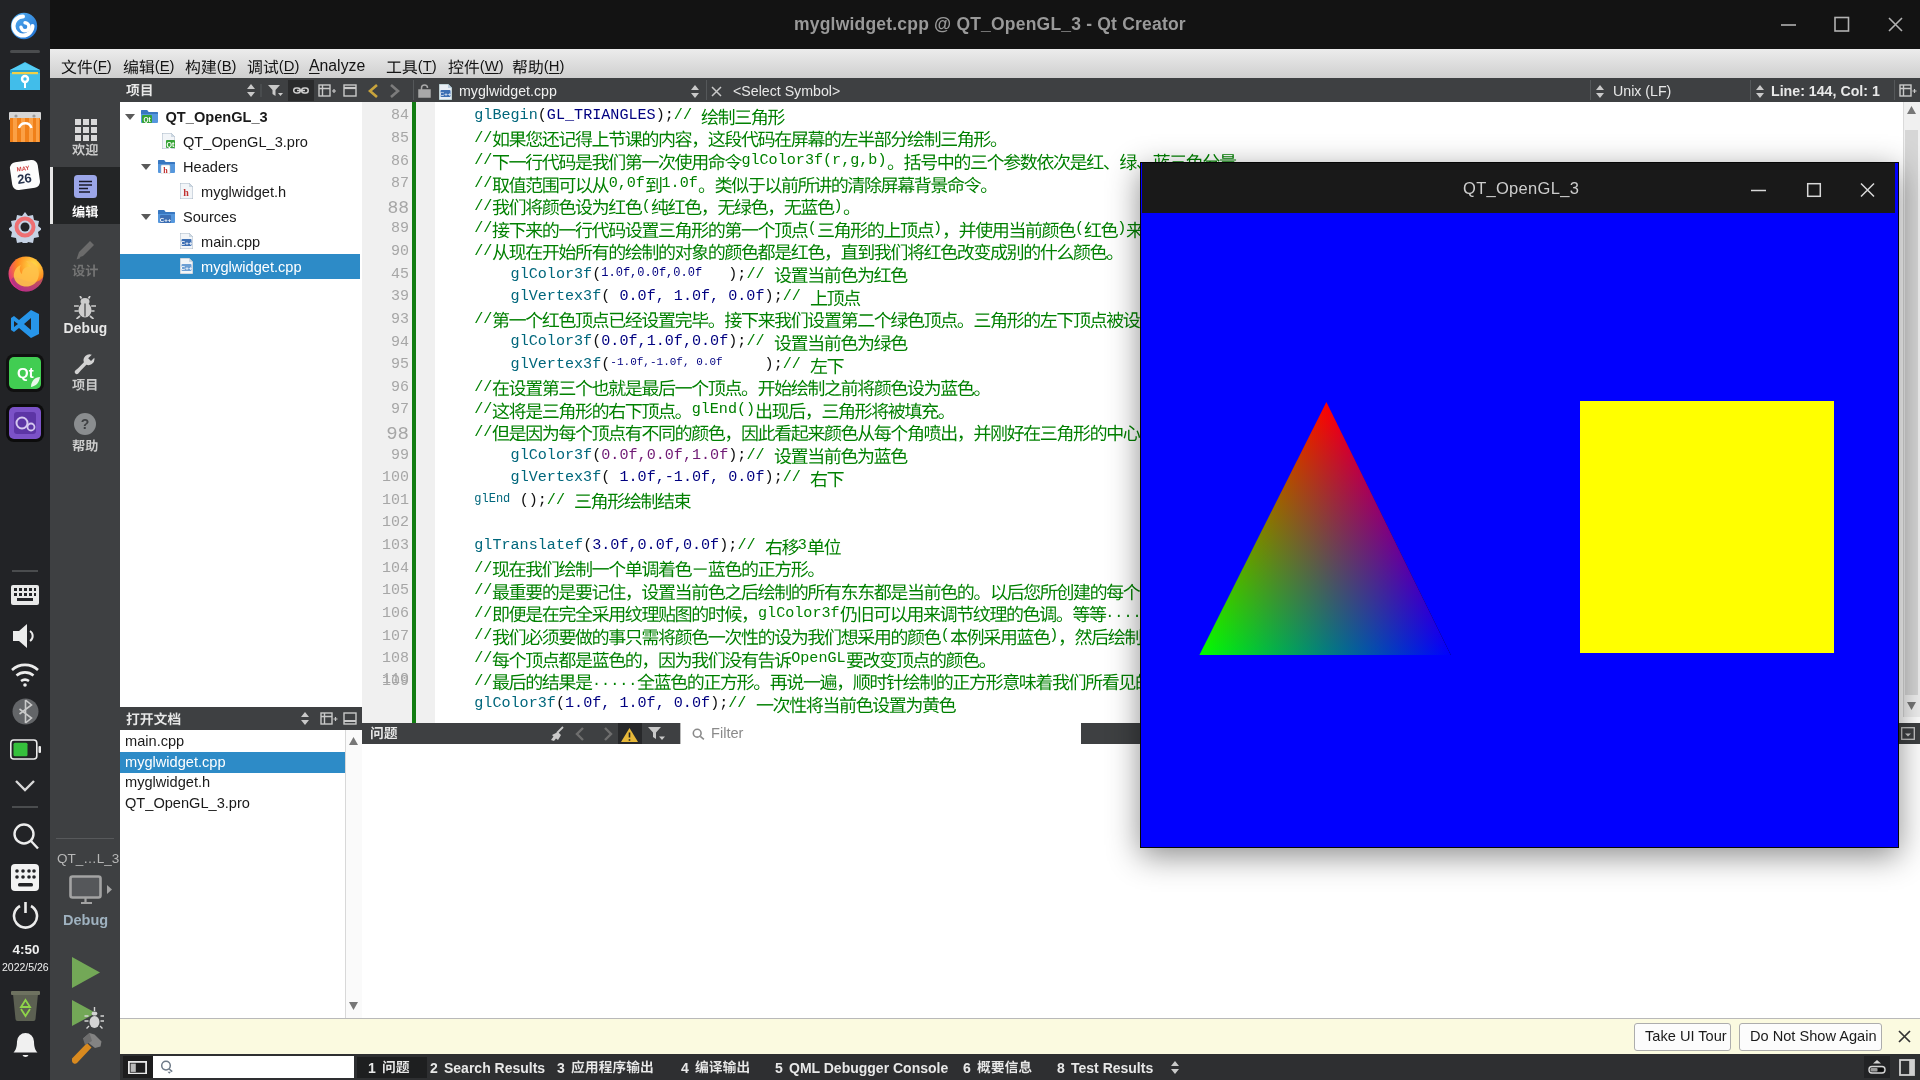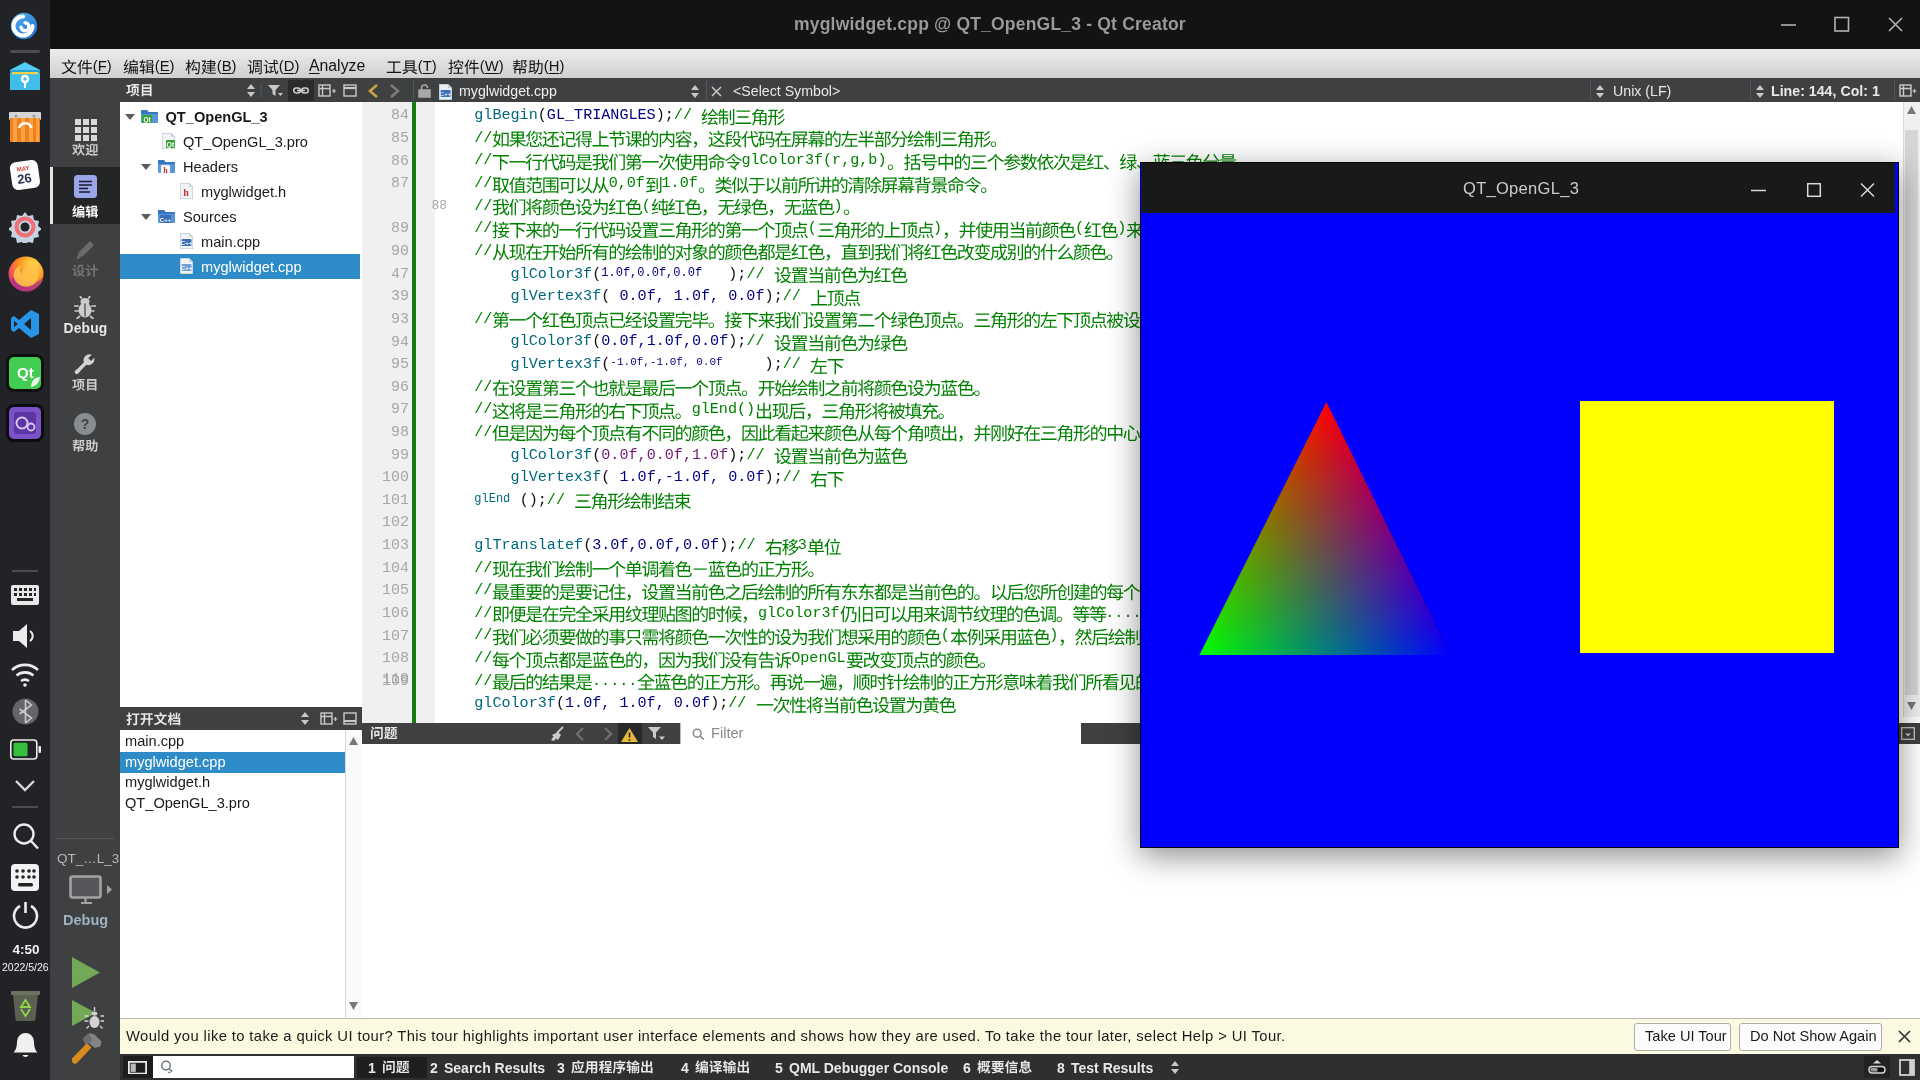--- a/index.html
+++ b/index.html
@@ -638,21 +638,21 @@
         <use href="#r28165" x="8300"></use>
         <use href="#r38500" x="9222"></use>
         <use href="#r23631" x="10144"></use>
         <use href="#r24149" x="11067"></use>
         <use href="#r32972" x="11989"></use>
         <use href="#r26223" x="12911"></use>
         <use href="#r21629" x="13833"></use>
         <use href="#r20196" x="14756"></use>
         <use href="#r12290" x="15678"></use>
       </svg>
-      <span class="t" style="right:1456px;top:198.79px;font-size:13px;color:#a6a6a6;font-family:'Liberation Mono',monospace">88</span>
+      <span class="t" style="right:1494.00px;top:198.79px;font-size:18px;color:#a6a6a6;font-family:'Liberation Mono',monospace">88</span>
       <span class="t" style="left:474.29px;top:198.70px;font-size:15.12px;color:#008000;font-family:'Liberation Mono',monospace;letter-spacing:0.0px">//</span>
       <svg class="ck" style="left:492.43px;top:198.24px;width:150.80px;height:18.00px" viewBox="0 -880 8378 1000" fill="#008000">
         <use href="#r25105"></use>
         <use href="#r20204" x="922"></use>
         <use href="#r23558" x="1844"></use>
         <use href="#r39068" x="2767"></use>
         <use href="#r33394" x="3689"></use>
         <use href="#r35774" x="4611"></use>
         <use href="#r20026" x="5533"></use>
         <use href="#r32418" x="6456"></use>
@@ -767,21 +767,21 @@
         <use href="#r21464" x="26744"></use>
         <use href="#r25104" x="27667"></use>
         <use href="#r21035" x="28589"></use>
         <use href="#r30340" x="29511"></use>
         <use href="#r20160" x="30433"></use>
         <use href="#r20040" x="31356"></use>
         <use href="#r39068" x="32278"></use>
         <use href="#r33394" x="33200"></use>
         <use href="#r12290" x="34122"></use>
       </svg>
-      <span class="t" style="right:1494.00px;top:266.65px;font-size:15.00px;color:#a6a6a6;font-family:'Liberation Mono',monospace">47</span>
+      <span class="t" style="right:1494.00px;top:266.65px;font-size:15.00px;color:#a6a6a6;font-family:'Liberation Mono',monospace">45</span>
       <span class="t" style="left:510.58px;top:266.56px;font-size:15.12px;color:#00677c;font-family:'Liberation Mono',monospace;letter-spacing:0.0px">glColor3f</span>
       <span class="t" style="left:592.22px;top:266.56px;font-size:15.12px;color:#101010;font-family:'Liberation Mono',monospace;letter-spacing:0.0px">(</span>
       <span class="t" style="left:601.30px;top:266.56px;font-size:12px;color:#000080;font-family:'Liberation Mono',monospace;letter-spacing:0.0px">1.0f,0.0f,0.0f</span>
       <span class="t" style="left:728.30px;top:266.56px;font-size:15.12px;color:#101010;font-family:'Liberation Mono',monospace;letter-spacing:0.0px">);</span>
       <span class="t" style="left:746.45px;top:266.56px;font-size:15.12px;color:#008000;font-family:'Liberation Mono',monospace;letter-spacing:0.0px">//&nbsp;</span>
       <svg class="ck" style="left:773.66px;top:266.10px;width:134.20px;height:18.00px" viewBox="0 -880 7456 1000" fill="#008000">
         <use href="#r35774"></use>
         <use href="#r32622" x="922"></use>
         <use href="#r24403" x="1844"></use>
         <use href="#r21069" x="2767"></use>
@@ -932,21 +932,21 @@
         <use href="#r65292" x="2767"></use>
         <use href="#r19977" x="3689"></use>
         <use href="#r35282" x="4611"></use>
         <use href="#r24418" x="5533"></use>
         <use href="#r23558" x="6456"></use>
         <use href="#r34987" x="7378"></use>
         <use href="#r22635" x="8300"></use>
         <use href="#r20805" x="9222"></use>
         <use href="#r12290" x="10144"></use>
       </svg>
-      <span class="t" style="right:1494.00px;top:424.99px;font-size:15.00px;color:#a6a6a6;font-family:'Liberation Mono',monospace">98</span>
+      <span class="t" style="right:1494.00px;top:424.99px;font-size:19px;color:#a6a6a6;font-family:'Liberation Mono',monospace">98</span>
       <span class="t" style="left:474.29px;top:424.90px;font-size:15.12px;color:#008000;font-family:'Liberation Mono',monospace;letter-spacing:0.0px">//</span>
       <svg class="ck" style="left:492.43px;top:424.44px;width:731.80px;height:18.00px" viewBox="0 -880 40656 1000" fill="#008000">
         <use href="#r20294"></use>
         <use href="#r26159" x="922"></use>
         <use href="#r22240" x="1844"></use>
         <use href="#r20026" x="2767"></use>
         <use href="#r27599" x="3689"></use>
         <use href="#r20010" x="4611"></use>
         <use href="#r39030" x="5533"></use>
         <use href="#r28857" x="6456"></use>
@@ -1337,21 +1337,20 @@
     <svg class="ab" style="left:692px;top:728px;width:13px;height:13px" viewBox="0 0 13 13" fill="none" stroke="#8a8a8a" stroke-width="1.6">
       <circle cx="5.2" cy="5.2" r="3.9"></circle>
       <path d="M8.3 8.3l3.6 3"></path>
     </svg>
     <span class="t" style="left:711.00px;top:726.14px;font-size:14.60px;color:#8a8a8a">Filter</span>
     <div style="position:absolute;left:1895.00px;top:723.00px;width:25.00px;height:21.00px;background:#3e4042"></div>
     <svg class="ab" style="left:1901px;top:727px;width:14px;height:13px" viewBox="0 0 14 13" fill="none" stroke="#c9c9c9" stroke-width="1.3">
       <rect x="0.7" y="0.7" width="12.6" height="11.6"></rect>
       <path d="M4 6.5l3 3 3-3z" fill="#c9c9c9" stroke="none"></path>
     </svg>
-    <span class="t" style="left:126.00px;top:1028.97px;font-size:14.80px;color:#1a1a1a;letter-spacing:0.38px">Would you like to take a quick UI tour? This tour highlights important user interface elements and shows how they are used. To take the tour later, select Help &gt; UI Tour.</span>
     <div style="position:absolute;left:1634.00px;top:1023.00px;width:95.00px;height:26.00px;background:#fcfcfc;border:1px solid #adadad;border-radius:3px"></div>
     <span class="t" style="left:1645.00px;top:1028.64px;font-size:14.60px;color:#1a1a1a">Take UI Tour</span>
     <div style="position:absolute;left:1739.00px;top:1023.00px;width:141.00px;height:26.00px;background:#fcfcfc;border:1px solid #adadad;border-radius:3px"></div>
     <span class="t" style="left:1750.00px;top:1028.64px;font-size:14.60px;color:#1a1a1a">Do Not Show Again</span>
     <svg class="ab" style="left:1898px;top:1030px;width:13px;height:13px" viewBox="0 0 13 13" stroke="#333" stroke-width="1.7">
       <path d="M1 1l11 11M12 1L1 12"></path>
     </svg>
     <div style="position:absolute;left:123.00px;top:1056.00px;width:31.50px;height:21.50px;background:#1d1d1e"></div>
     <svg class="ab" style="left:127.5px;top:1060.5px;width:19px;height:13.5px" viewBox="0 0 19 13.5">
       <rect x="0.9" y="0.9" width="17.2" height="11.7" fill="none" stroke="#e8e8e8" stroke-width="1.8"></rect>

